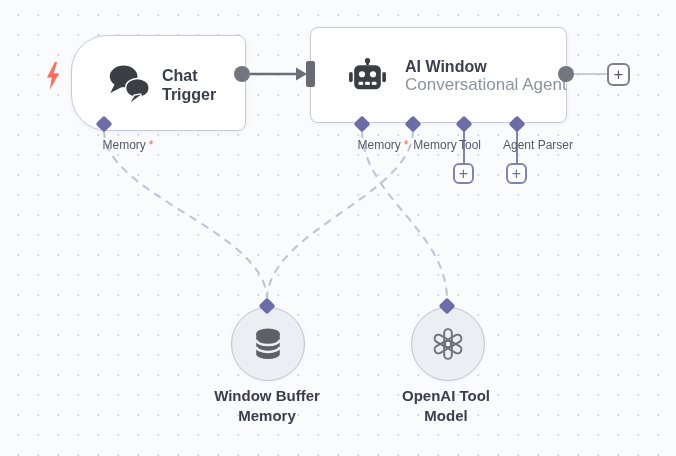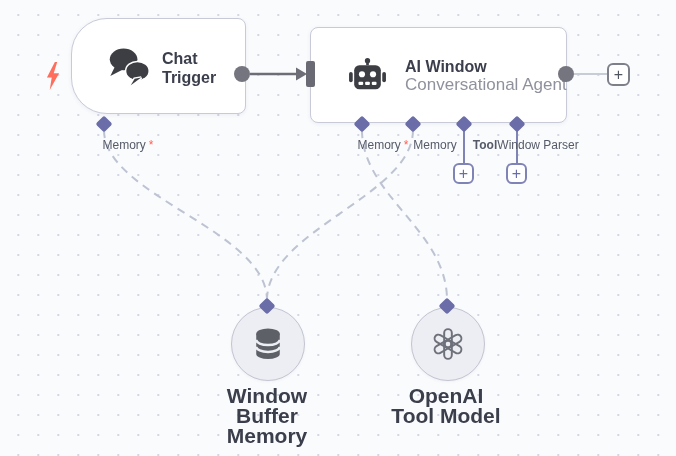--- a/index.html
+++ b/index.html
@@ -8,21 +8,21 @@
     position:relative;width:676px;height:456px;overflow:hidden;
     background-color:#fafbfd;
     background-image:radial-gradient(circle,#d4d7e3 1.15px,transparent 1.3px);
     background-size:20px 20px;background-position:8.3px 5px;
   }
   .wires{position:absolute;left:0;top:0;width:676px;height:456px;pointer-events:none;}
   .node{
     position:absolute;background:#fff;border:1.5px solid #c8cad8;
     box-shadow:0 1px 4px rgba(60,63,100,0.07);
   }
-  .node-trigger{left:71px;top:18px;width:173px;height:94px;border-radius:36px 8px 8px 36px;}
+  .node-trigger{left:71px;top:35px;width:173px;height:94px;border-radius:36px 8px 8px 36px;}
   .node-agent{left:310px;top:27px;width:255px;height:94px;border-radius:8px;}
   .node-icon{position:absolute;}
   .node-title{position:absolute;font-size:16px;font-weight:bold;color:#3b3e4b;line-height:19px;}
   .trigger-title{left:90px;top:30px;width:64px;}
   .agent-title{left:94px;top:29px;white-space:nowrap;}
   .agent-subtitle{position:absolute;left:94px;top:47px;font-size:17px;color:#8f929c;white-space:nowrap;}
   .port-circle{position:absolute;width:16px;height:16px;border-radius:50%;background:#74757f;}
   .port-rect{position:absolute;left:306px;top:61px;width:9px;height:26px;border-radius:2px;background:#696a74;}
   .diamond{position:absolute;width:12px;height:12px;background:#6a6da7;border-radius:2px;transform:rotate(45deg);}
   .port-label{position:absolute;top:138px;transform:translateX(-50%);font-size:12px;color:#555a68;white-space:nowrap;margin-left:24px;}
@@ -34,21 +34,21 @@
   .plus-gray{left:607px;top:63px;width:23px;height:23px;border:2px solid #7d8089;border-radius:6px;color:#515560;}
   .plus-purple{width:21px;height:21px;border:2px solid #8083b6;border-radius:6px;color:#6a6da7;top:163px;}
   .circle-node{
     position:absolute;width:72px;height:72px;border-radius:50%;
     background:#edeef4;border:1.5px solid #c2c4d0;
     display:flex;align-items:center;justify-content:center;
     box-shadow:0 1px 3px rgba(60,63,100,0.06);
   }
   .circle-label{
     position:absolute;transform:translateX(-50%);text-align:center;
-    font-size:21px;font-weight:bold;color:#3b3e4b;line-height:20px;
+    font-size:15px;font-weight:bold;color:#3b3e4b;line-height:20px;
   }
   .bolt{position:absolute;left:46px;top:61px;}
 </style>
 </head>
 <body>
 
 <div class="canvas">
 
   <svg class="wires">
 
@@ -112,22 +112,22 @@
 
   <div class="diamond" style="left:98px;top:118px;"></div>
   <div class="diamond" style="left:356px;top:118px;"></div>
   <div class="diamond" style="left:407px;top:118px;"></div>
   <div class="diamond" style="left:458px;top:118px;"></div>
   <div class="diamond" style="left:511px;top:118px;"></div>
 
   <div class="port-label" style="left:104px;"><span>Memory</span><span class="req">*</span></div>
   <div class="port-label" style="left:359px;"><span>Memory</span><span class="req">*</span></div>
   <div class="port-label" style="left:411px;"><span>Memory</span></div>
-  <div class="port-label" style="left:461px;font-weight:bold;"><span>Tool</span></div>
-  <div class="port-label" style="left:514px;"><span>Window Parser</span></div>
+  <div class="port-label" style="left:446px;"><span>Tool</span></div>
+  <div class="port-label" style="left:514px;"><span>Agent Parser</span></div>
 
   <div class="plus-btn plus-gray">
       <span>+</span>
     </div>
   <div class="plus-btn plus-purple" style="left:453px;">
       <span>+</span>
     </div>
   <div class="plus-btn plus-purple" style="left:506px;">
       <span>+</span>
     </div>

